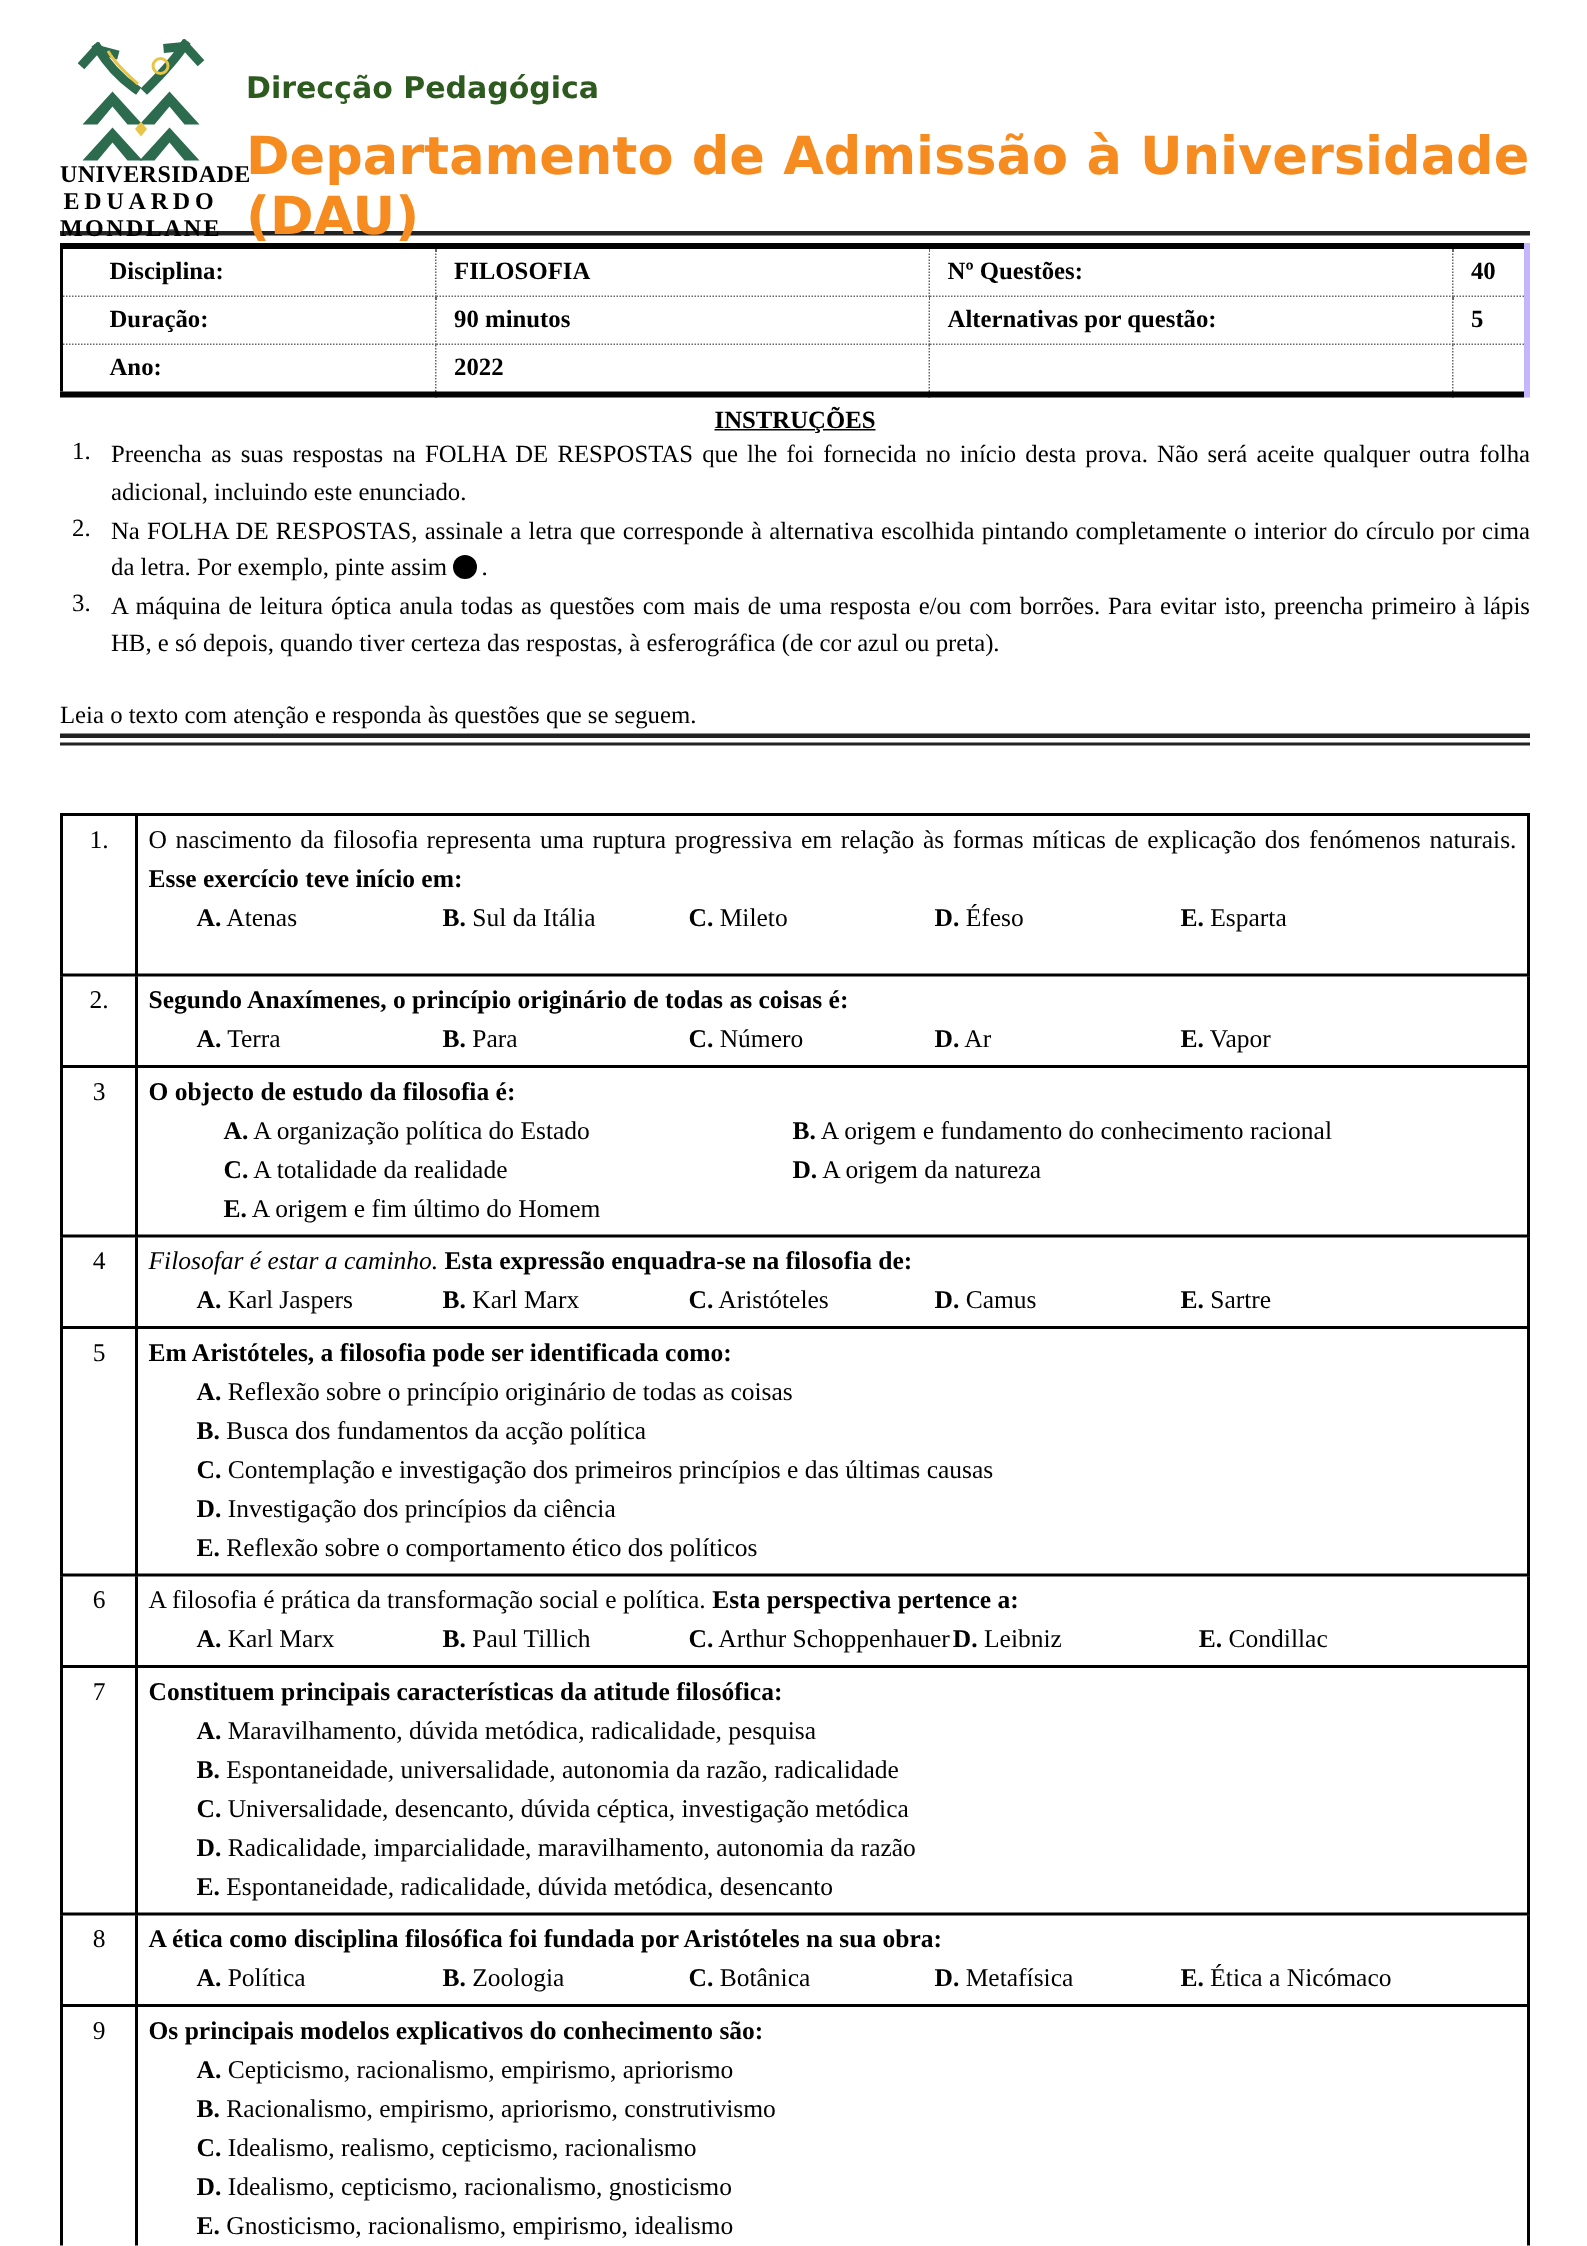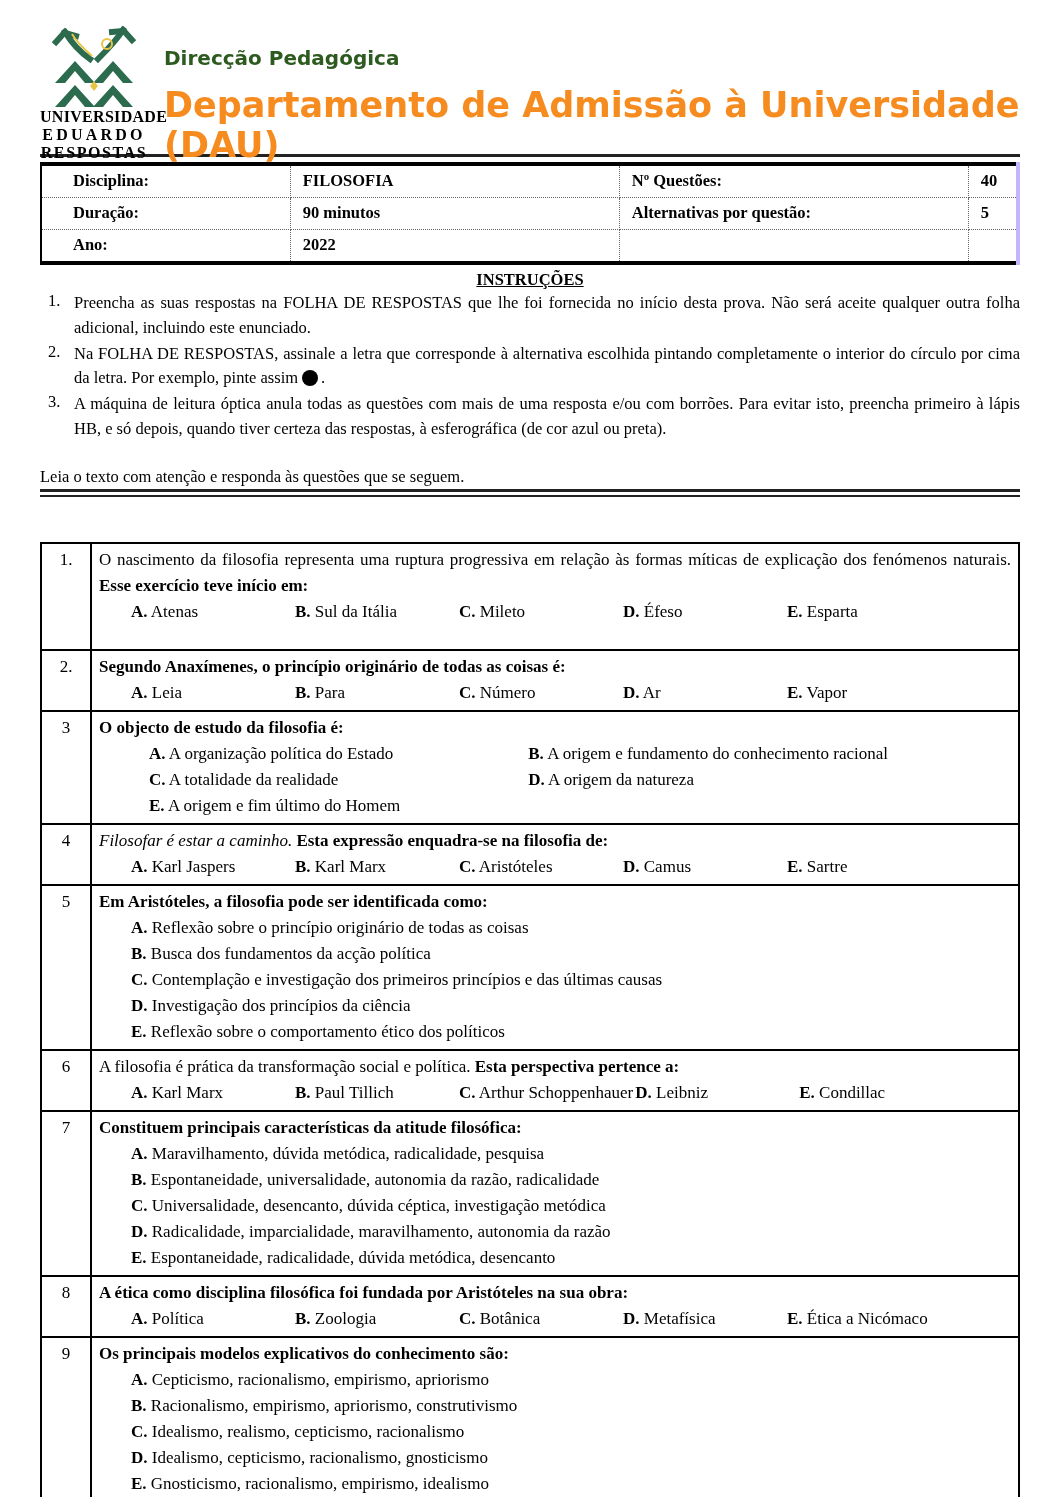--- a/index.html
+++ b/index.html
@@ -75,21 +75,21 @@
           <path d="M7,57 L27,35 L47,57 L37,57 L27,45 L17,57 Z"></path>
           <path d="M45,57 L65,35 L85,57 L75,57 L65,45 L55,57 Z"></path>
           <path d="M7,81 L27,59 L47,81 L37,81 L27,69 L17,81 Z"></path>
           <path d="M45,81 L65,59 L85,81 L75,81 L65,69 L55,81 Z"></path>
         </g>
         <path d="M46,55 L50,60 L46,65 L42,60 Z" fill="#e8c547"></path>
       </svg>
       <div class="logo-txt">
         <div class="l1">UNIVERSIDADE</div>
         <div class="l2">EDUARDO</div>
-        <div class="l3">RESPOSTAS</div>
+        <div class="l3">MONDLANE</div>
       </div>
     </div>
     <div class="hdr-titles">
       <div class="t-green">Direcção Pedagógica</div>
       <div class="t-orange">Departamento de Admissão à Universidade (DAU)</div>
     </div>
   </div>
   <div class="hdr-rule"></div>
 
   <table class="info-tbl">
@@ -143,21 +143,21 @@
         <div class="opts inline">
           <span class="opt"><b>A.</b> <span>Atenas</span></span><span class="opt"><b>B.</b> <span>Sul da Itália</span></span><span class="opt"><b>C.</b> <span>Mileto</span></span><span class="opt"><b>D.</b> <span>Éfeso</span></span><span class="opt"><b>E.</b> <span>Esparta</span></span>
         </div>
       </td>
     </tr>
     <tr>
       <td class="qnum">2.</td>
       <td>
         <div class="qstem"><b>Segundo Anaxímenes, o princípio originário de todas as coisas é:</b></div>
         <div class="opts inline">
-          <span class="opt"><b>A.</b> <span>Leia</span></span><span class="opt"><b>B.</b> <span>Para</span></span><span class="opt"><b>C.</b> <span>Número</span></span><span class="opt"><b>D.</b> <span>Ar</span></span><span class="opt"><b>E.</b> <span>Vapor</span></span>
+          <span class="opt"><b>A.</b> <span>Terra</span></span><span class="opt"><b>B.</b> <span>Para</span></span><span class="opt"><b>C.</b> <span>Número</span></span><span class="opt"><b>D.</b> <span>Ar</span></span><span class="opt"><b>E.</b> <span>Vapor</span></span>
         </div>
       </td>
     </tr>
     <tr>
       <td class="qnum">3</td>
       <td>
         <div class="qstem"><b>O objecto de estudo da filosofia é:</b></div>
         <div class="opts grid2">
           <span class="opt"><b>A.</b> <span>A organização política do Estado</span></span>
               <span class="opt"><b>B.</b> <span>A origem e fundamento do conhecimento racional</span></span>

